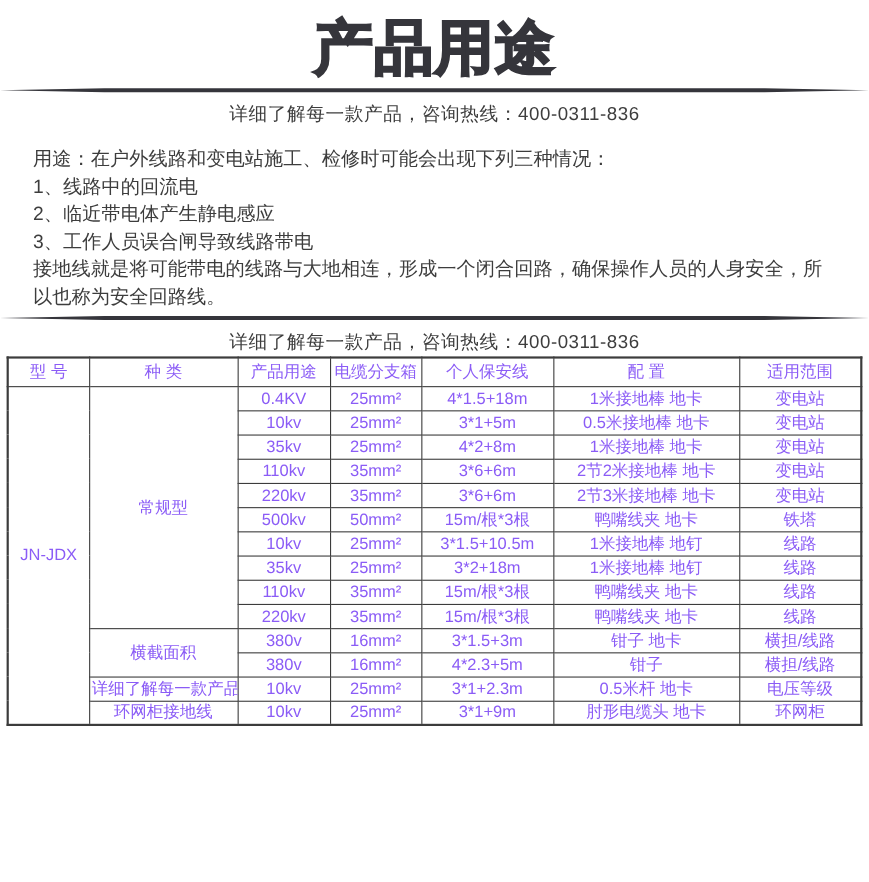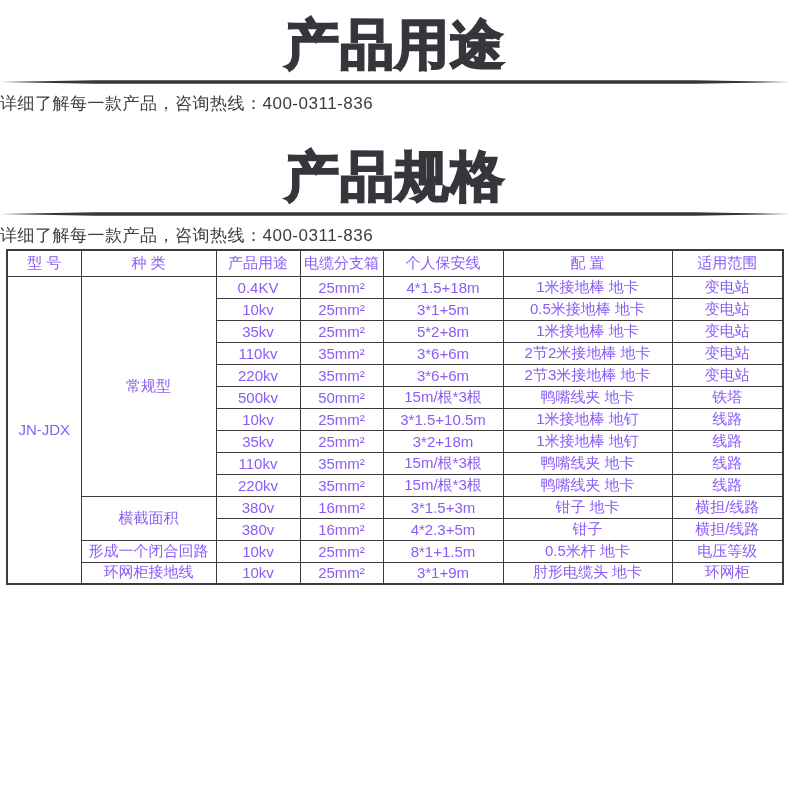--- a/index.html
+++ b/index.html
@@ -21,21 +21,21 @@
     line-height: 62px;
     font-weight: 900;
     color: #35353b;
     letter-spacing: 1px;
     -webkit-text-stroke: 2px #35353b;
   }
   .title-underline { display: block; margin: 4px 0 0 0; }
 
   .hotline {
     margin-top: 7px;
-    text-align: left;
+    text-align: center;
     font-size: 17px;
     color: #3d3d3d;
     letter-spacing: 0.5px;
   }
 
   .body-text {
     margin-top: 17px;
     padding: 0 30px;
     font-size: 17.5px;
     line-height: 25px;
@@ -80,24 +80,30 @@
 
 <div class="page">
 
   <section class="section-usage">
     <h1 class="big-title">产品用途</h1>
     <svg class="title-underline" width="790" height="6" viewBox="0 0 790 6">
       <polygon points="0,3 95,1.2 695,1.2 790,3 695,4.8 95,4.8" fill="#35353b"></polygon>
     </svg>
     <p class="hotline">详细了解每一款产品，咨询热线：400-0311-836</p>
 
+    <div class="body-text">
+      <p>用途：在户外线路和变电站施工、检修时可能会出现下列三种情况：</p>
+      <p>1、线路中的回流电</p>
+      <p>2、临近带电体产生静电感应</p>
+      <p>3、工作人员误合闸导致线路带电</p>
+      <p class="wrap-para">接地线就是将可能带电的线路与大地相连，形成一个闭合回路，确保操作人员的人身安全，所以也称为安全回路线。</p>
+    </div>
   </section>
 
   <section class="section-specs">
-    <h1 class="big-title">产品规格</h1>
     <svg class="title-underline" width="790" height="6" viewBox="0 0 790 6">
       <polygon points="0,3 95,1.2 695,1.2 790,3 695,4.8 95,4.8" fill="#35353b"></polygon>
     </svg>
     <p class="hotline">详细了解每一款产品，咨询热线：400-0311-836</p>
 
     <table class="spec-table">
       <colgroup>
         <col class="c1">
           <col class="c2">
           <col class="c3">
@@ -130,21 +136,21 @@
           <tr>
             <td>10kv</td>
             <td>25mm²</td>
             <td>3*1+5m</td>
             <td>0.5米接地棒 地卡</td>
             <td>变电站</td>
           </tr>
           <tr>
             <td>35kv</td>
             <td>25mm²</td>
-            <td>5*2+8m</td>
+            <td>4*2+8m</td>
             <td>1米接地棒 地卡</td>
             <td>变电站</td>
           </tr>
           <tr>
             <td>110kv</td>
             <td>35mm²</td>
             <td>3*6+6m</td>
             <td>2节2米接地棒 地卡</td>
             <td>变电站</td>
           </tr>
@@ -199,24 +205,24 @@
             <td>横担/线路</td>
           </tr>
           <tr>
             <td>380v</td>
             <td>16mm²</td>
             <td>4*2.3+5m</td>
             <td>钳子</td>
             <td>横担/线路</td>
           </tr>
           <tr>
-            <td rowspan="1">形成一个闭合回路</td>
-            <td>10kv</td>
-            <td>25mm²</td>
-            <td>8*1+1.5m</td>
+            <td rowspan="1">详细了解每一款产品</td>
+            <td>10kv</td>
+            <td>25mm²</td>
+            <td>3*1+2.3m</td>
             <td>0.5米杆 地卡</td>
             <td>电压等级</td>
           </tr>
           <tr>
             <td rowspan="1">环网柜接地线</td>
             <td>10kv</td>
             <td>25mm²</td>
             <td>3*1+9m</td>
             <td>肘形电缆头 地卡</td>
             <td>环网柜</td>

